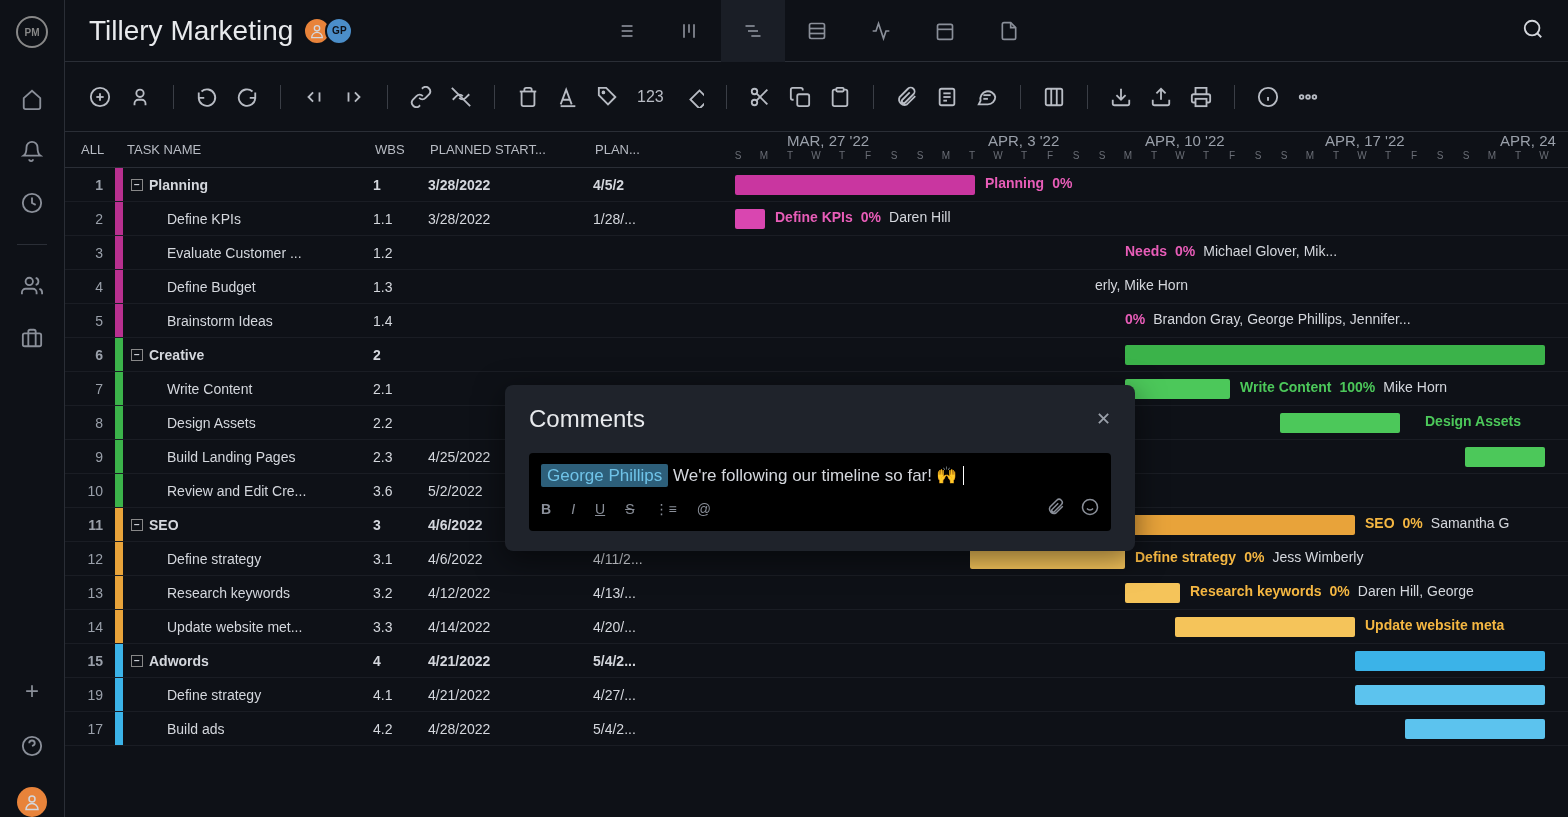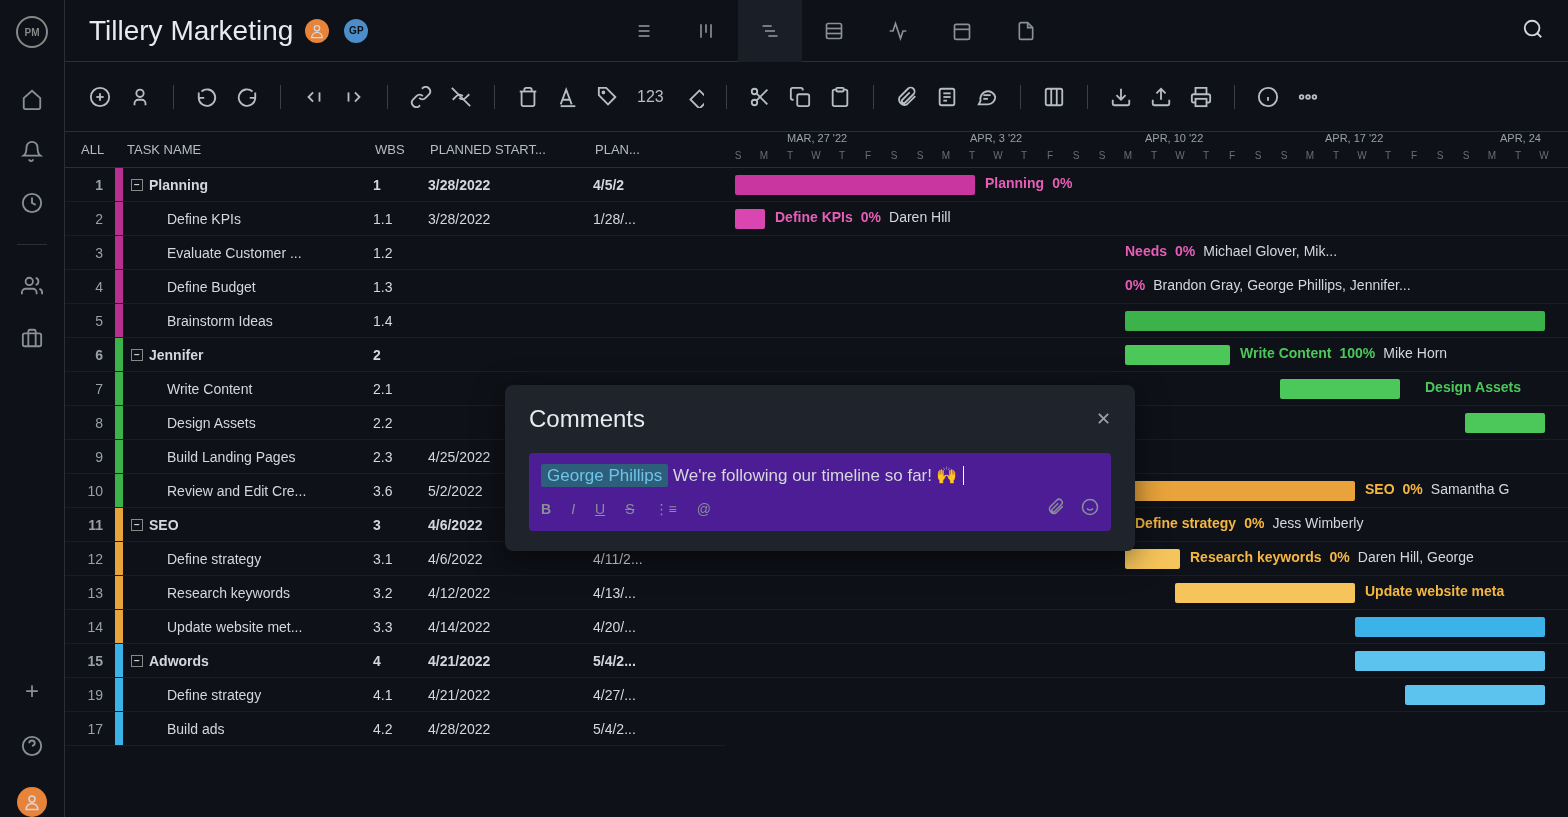--- a/index.html
+++ b/index.html
@@ -12,21 +12,21 @@
 .rail-icon { width: 22px; height: 22px; color: #8a8f99; cursor: pointer; }
 .rail-divider { width: 30px; height: 1px; background: #2a2e36; }
 .rail-spacer { flex: 1; }
 .rail .plus { font-size: 24px; color: #8a8f99; cursor: pointer; }
 .rail .avatar-sm { width: 30px; height: 30px; border-radius: 50%; background: #e8833a; display: flex; align-items: center; justify-content: center; }
 
 
 .main { flex: 1; display: flex; flex-direction: column; }
 .header { height: 62px; display: flex; align-items: center; padding: 0 24px; border-bottom: 1px solid #2a2e36; }
 .title { font-size: 28px; font-weight: 300; color: #e8eaed; margin-right: 16px; }
-.avatars { display: flex; gap: 17px; }
+.avatars { display: flex; }
 .av { width: 28px; height: 28px; border-radius: 50%; border: 2px solid #0e1117; margin-left: -6px; display: flex; align-items: center; justify-content: center; font-size: 10px; font-weight: bold; }
 .av1 { background: #e8833a; }
 .av2 { background: #4b8ec9; color: #0e1117; }
 .header-tabs { display: flex; margin-left: 240px; gap: 0; }
 .htab { width: 64px; height: 62px; display: flex; align-items: center; justify-content: center; cursor: pointer; }
 .htab.active { background: #1a1e26; }
 .htab svg { width: 20px; height: 20px; color: #8a8f99; }
 .header-right { margin-left: auto; }
 
 
@@ -53,37 +53,37 @@
 .row-name { width: 250px; padding-left: 8px; display: flex; align-items: center; gap: 6px; overflow: hidden; white-space: nowrap; text-overflow: ellipsis; }
 .row-name.indent { padding-left: 44px; }
 .row-wbs { width: 55px; }
 .row-start { width: 165px; }
 .row-end { width: 120px; overflow: hidden; white-space: nowrap; }
 .collapse-icon { width: 12px; height: 12px; border: 1px solid #888; display: inline-flex; align-items: center; justify-content: center; font-size: 10px; line-height: 1; }
 
 
 .gantt { flex: 1; display: flex; flex-direction: column; position: relative; }
 .gantt-head { height: 36px; border-bottom: 1px solid #2a2e36; display: flex; flex-direction: column; }
-.gantt-months { height: 18px; display: flex; font-size: 11px; color: #9aa0aa; position: relative; }
+.gantt-months { height: 18px; display: flex; font-size: 15px; color: #9aa0aa; position: relative; }
 .gantt-months span { position: absolute; }
 .gantt-days { height: 18px; display: flex; font-size: 10px; color: #6a6e76; }
 .gantt-days span { width: 26px; text-align: center; }
 .gantt-body { flex: 1; position: relative; }
 .gantt-row { height: 34px; position: relative; border-bottom: 1px solid #1a1d24; }
 .bar { position: absolute; height: 20px; top: 7px; border-radius: 2px; }
 .bar-label { position: absolute; white-space: nowrap; top: 7px; font-size: 14px; display: flex; gap: 8px; align-items: center; }
 .bar-label .pct { font-weight: bold; }
 .bar-label .assignee { color: #d4d7dd; font-weight: normal; }
 
 
 .popup { position: absolute; left: 440px; top: 253px; width: 630px; background: #1f232b; border-radius: 8px; box-shadow: 0 8px 30px rgba(0,0,0,0.5); padding: 20px 24px; z-index: 10; }
 .popup-head { display: flex; justify-content: space-between; align-items: center; margin-bottom: 20px; }
 .popup-title { font-size: 24px; color: #e8eaed; }
 .popup-close { color: #9aa0aa; cursor: pointer; font-size: 18px; }
-.comment-box { background: #4c1d95; border-radius: 4px; padding: 12px; }
+.comment-box { background: #000000; border-radius: 4px; padding: 12px; }
 .comment-text { font-size: 17px; margin-bottom: 12px; }
 .mention { background: #2d5f7a; color: #6fc3e8; padding: 2px 6px; border-radius: 2px; }
 .comment-tools { display: flex; gap: 20px; align-items: center; color: #8a8f99; }
 .comment-tools .right { margin-left: auto; display: flex; gap: 16px; }
 .ct-icon { cursor: pointer; }
 
 svg { fill: none; stroke: currentColor; stroke-width: 2; }
 </style>
 </head>
 <body>
@@ -417,21 +417,21 @@
     </div>
     <div class="row-wbs">1.4</div>
     <div class="row-start"></div>
     <div class="row-end"></div>
             </div>
             <div class="row group">
     <div class="row-num">6</div>
     <div class="row-stripe" style="background:#3bb34a"></div>
     <div class="row-name ">
       <span class="collapse-icon">−</span>
-      <span>Jennifer</span>
+      <span>Creative</span>
     </div>
     <div class="row-wbs">2</div>
     <div class="row-start"></div>
     <div class="row-end"></div>
             </div>
             <div class="row">
     <div class="row-num">7</div>
     <div class="row-stripe" style="background:#3bb34a"></div>
     <div class="row-name indent">
 
@@ -551,21 +551,21 @@
     <div class="row-start">4/28/2022</div>
     <div class="row-end">5/4/2...</div>
             </div>
           </div>
       </div>
 
       <div class="gantt">
         <div class="gantt-head">
           <div class="gantt-months" id="gantt-months">
               <span style="left: 62px;">MAR, 27 '22</span>
-              <span style="left: 245px;">APR, 3 '22</span>
+              <span style="left: 263px;">APR, 3 '22</span>
               <span style="left: 420px;">APR, 10 '22</span>
               <span style="left: 600px;">APR, 17 '22</span>
               <span style="left: 775px;">APR, 24</span>
             </div>
           <div class="gantt-days" id="gantt-days">
               <span>S</span>
               <span>M</span>
               <span>T</span>
               <span>W</span>
               <span>T</span>
@@ -612,20 +612,25 @@
                 <span class="pct" style="color:#e85db8">Define KPIs</span>
                 <span class="pct" style="color:#e85db8">0%</span>
                 <span class="assignee">Daren Hill</span>
               </div>
             </div>
             <div class="gantt-row">
               <div class="bar-label" style="left: 400px;">
                 <span class="pct" style="color:#e85db8">Needs</span>
                 <span class="pct" style="color:#e85db8">0%</span>
                 <span class="assignee">Michael Glover, Mik...</span>
+              </div>
+            </div>
+            <div class="gantt-row">
+              <div class="bar-label" style="left: 370px;">
+                <span class="assignee">erly, Mike Horn</span>
               </div>
             </div>
             <div class="gantt-row">
               <div class="bar-label" style="left: 400px;">
                 <span class="pct" style="color:#e85db8">0%</span>
                 <span class="assignee">Brandon Gray, George Phillips, Jennifer...</span>
               </div>
             </div>
             <div class="gantt-row">
               <div class="bar" style="left: 400px; width: 420px; background: rgb(59, 179, 74);"></div>

